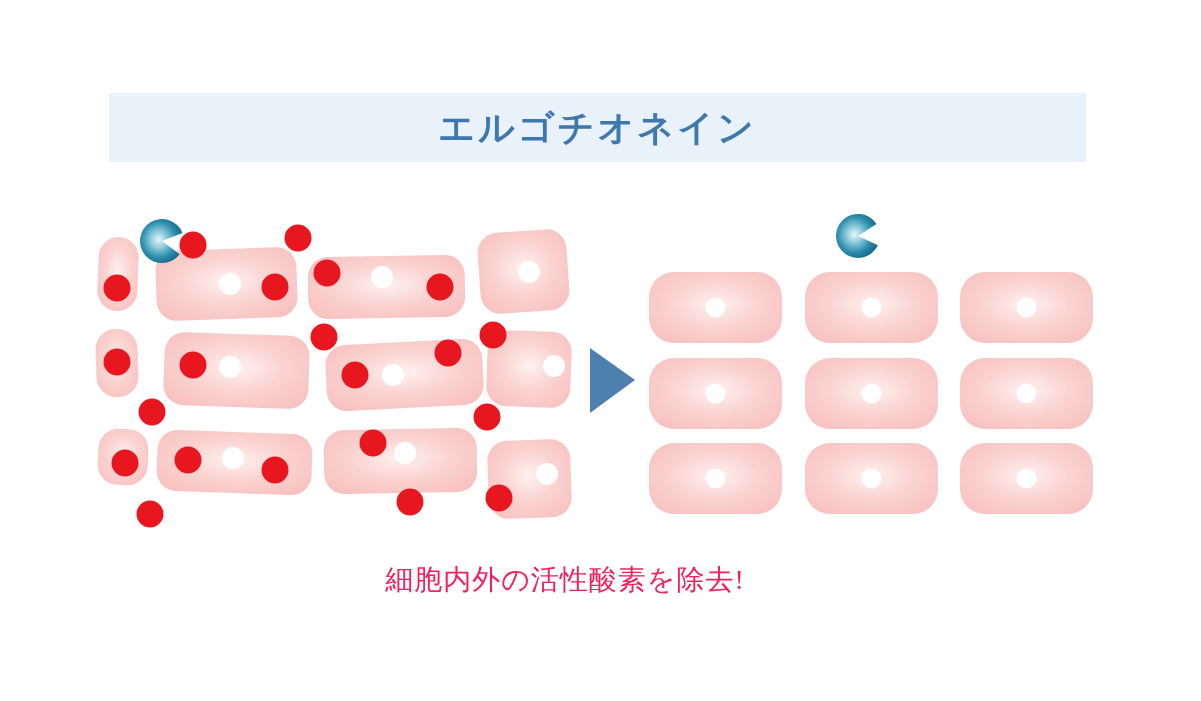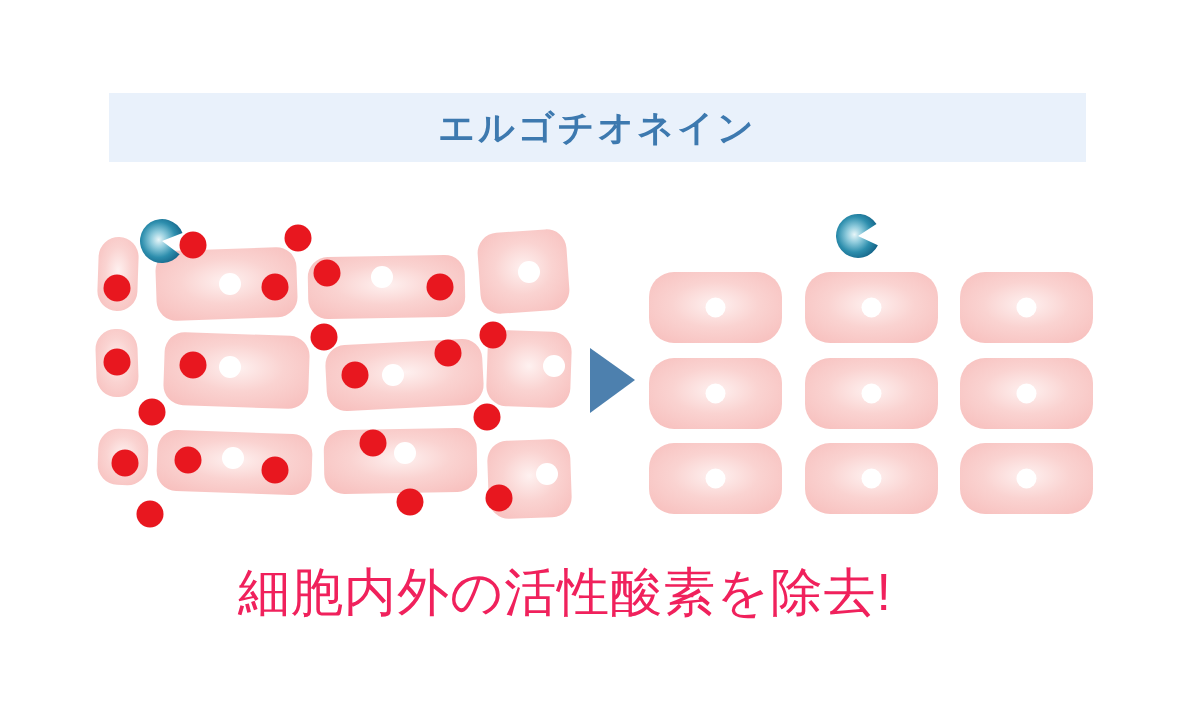--- a/index.html
+++ b/index.html
@@ -12,21 +12,21 @@
     display:flex;align-items:center;justify-content:center;
   }
   .banner-title{
     font-size:36px;font-weight:bold;letter-spacing:3px;line-height:1;
   }
   .diagram{
     position:absolute;left:0;top:0;width:1201px;height:701px;
   }
   .caption{
     position:absolute;left:0;top:566px;width:1130px;text-align:center;
-    font-size:52px;font-weight:500;letter-spacing:1px;line-height:1;
+    font-size:28px;font-weight:500;letter-spacing:1px;line-height:1;font-family:Liberation Serif, serif;
   }
 </style>
 </head>
 <body>
 
 <div class="stage" style="background: rgb(255, 255, 255);">
 
   <div class="banner" style="background: rgb(233, 241, 251);">
     <span class="banner-title" style="color: rgb(61, 121, 175);">エルゴチオネイン</span>
   </div>

